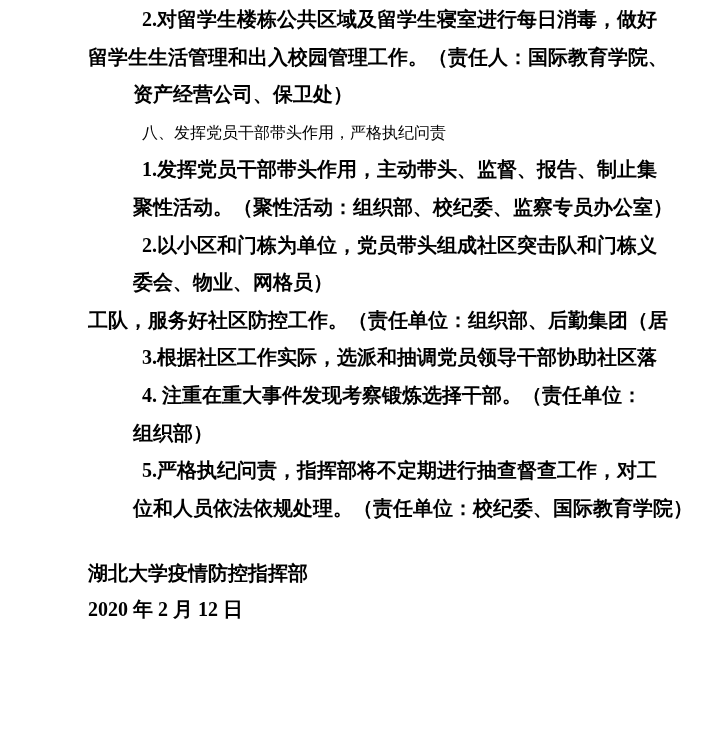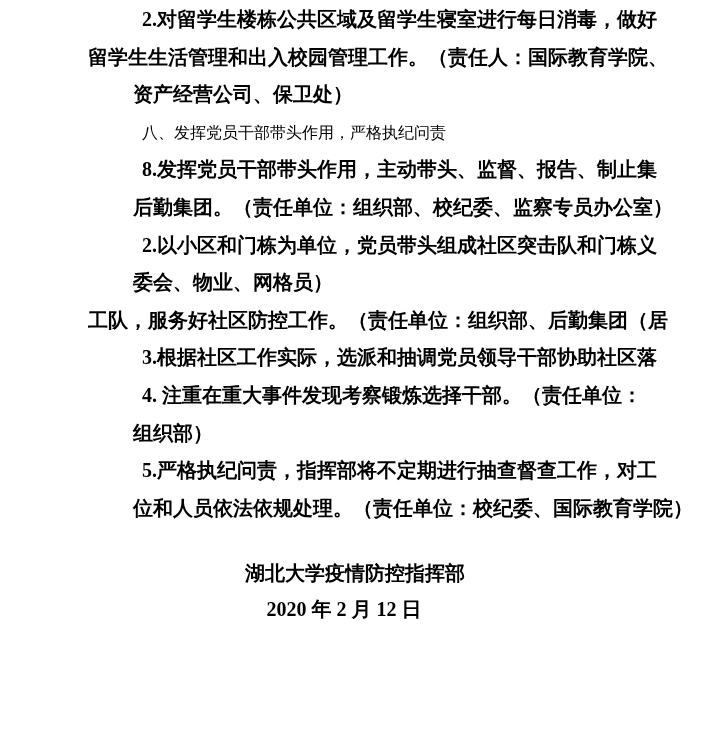--- a/index.html
+++ b/index.html
@@ -31,42 +31,42 @@
   .indent { text-indent: 54px; }
   .heading {
     font-family: "Liberation Sans", "DejaVu Sans", sans-serif;
     font-weight: 400;
     text-align-last: left;
   }
   .sig-block { margin-top: 28px; }
   .sig-line {
     height: 36px;
     line-height: 36px;
-    text-align: center;
+    text-align: left;
     white-space: nowrap;
   }
   .sig-issuer { padding-right: 8px; }
   .sig-date   { padding-right: 30px; }
 </style>
 </head>
 <body>
 
 <div class="page">
 
   <section>
     <div class="ln indent">2.对留学生楼栋公共区域及留学生寝室进行每日消毒，做好</div>
     <div class="ln">留学生生活管理和出入校园管理工作。（责任人：国际教育学院、</div>
     <div class="ln end">资产经营公司、保卫处）</div>
   </section>
 
   <h2 class="ln indent heading" style="margin:0; font-size:16px;">八、发挥党员干部带头作用，严格执纪问责</h2>
 
   <section>
-    <div class="ln indent">8.发挥党员干部带头作用，主动带头、监督、报告、制止集</div>
-    <div class="ln end">后勤集团。（责任单位：组织部、校纪委、监察专员办公室）</div>
+    <div class="ln indent">1.发挥党员干部带头作用，主动带头、监督、报告、制止集</div>
+    <div class="ln end">聚性活动。（聚性活动：组织部、校纪委、监察专员办公室）</div>
   </section>
 
   <section>
     <div class="ln indent">2.以小区和门栋为单位，党员带头组成社区突击队和门栋义</div>
     <div class="ln end">委会、物业、网格员）</div>
     <div class="ln">工队，服务好社区防控工作。（责任单位：组织部、后勤集团（居</div>
   </section>
 
   <section>
     <div class="ln indent">3.根据社区工作实际，选派和抽调党员领导干部协助社区落</div>

